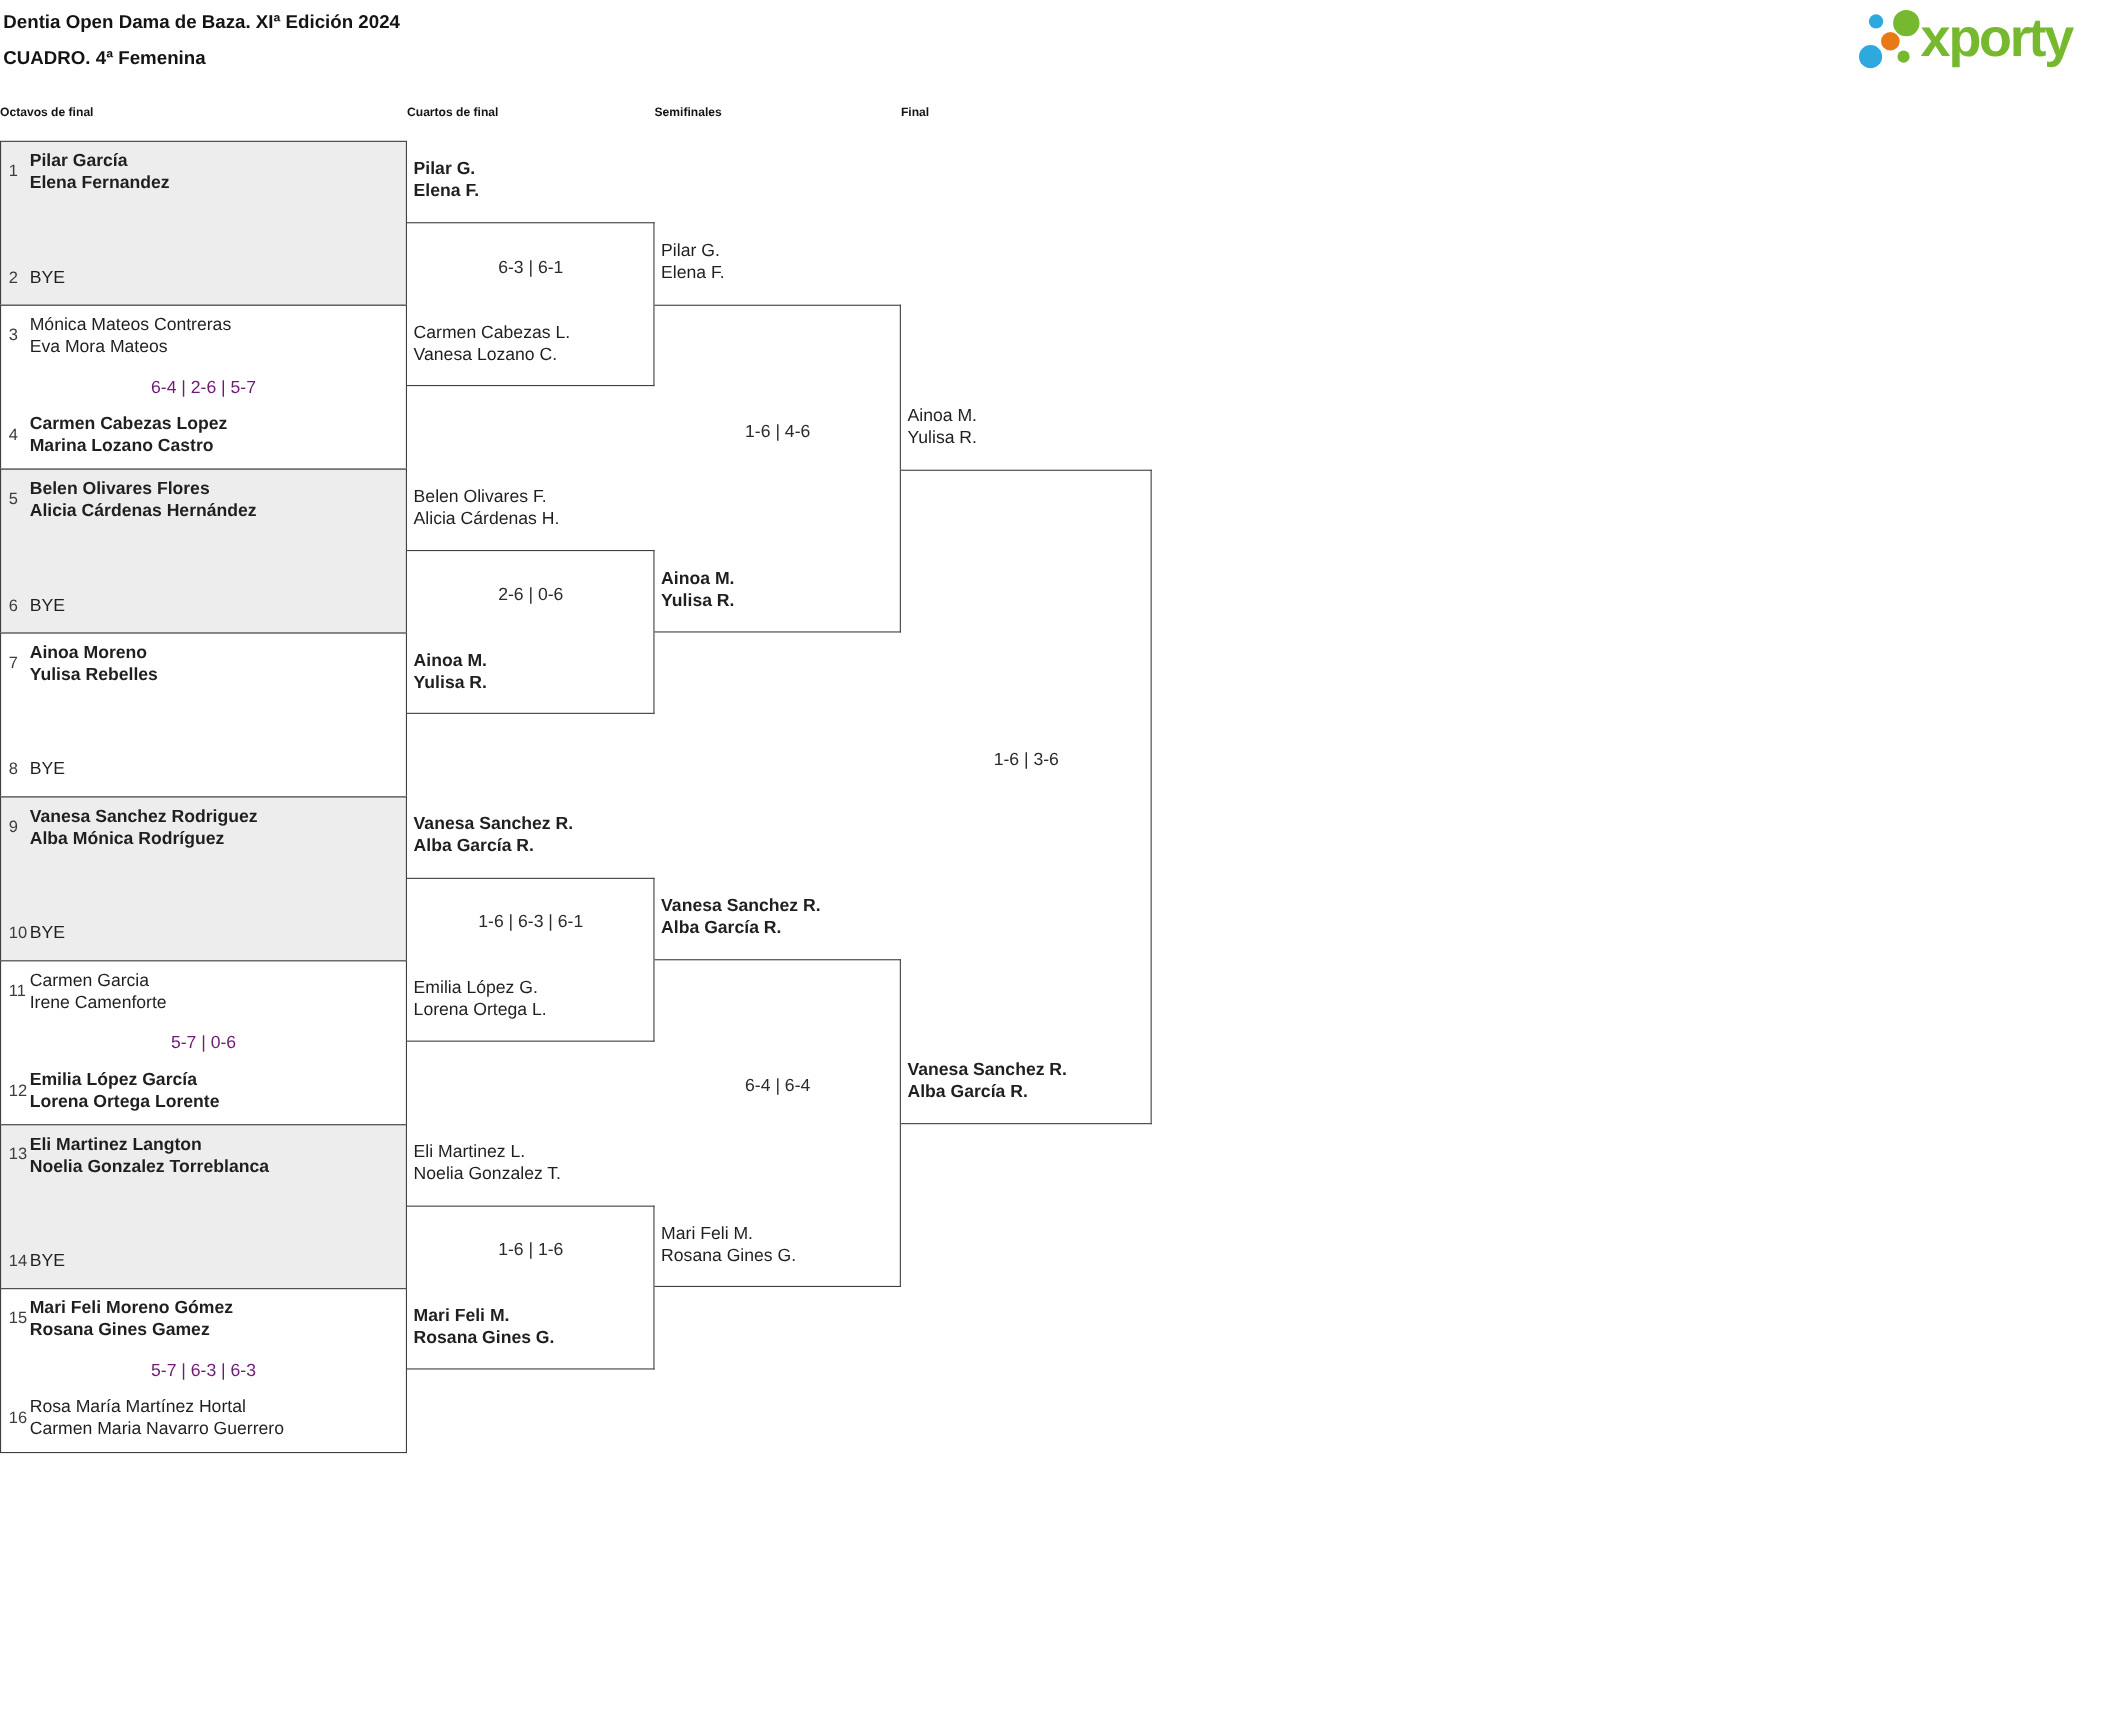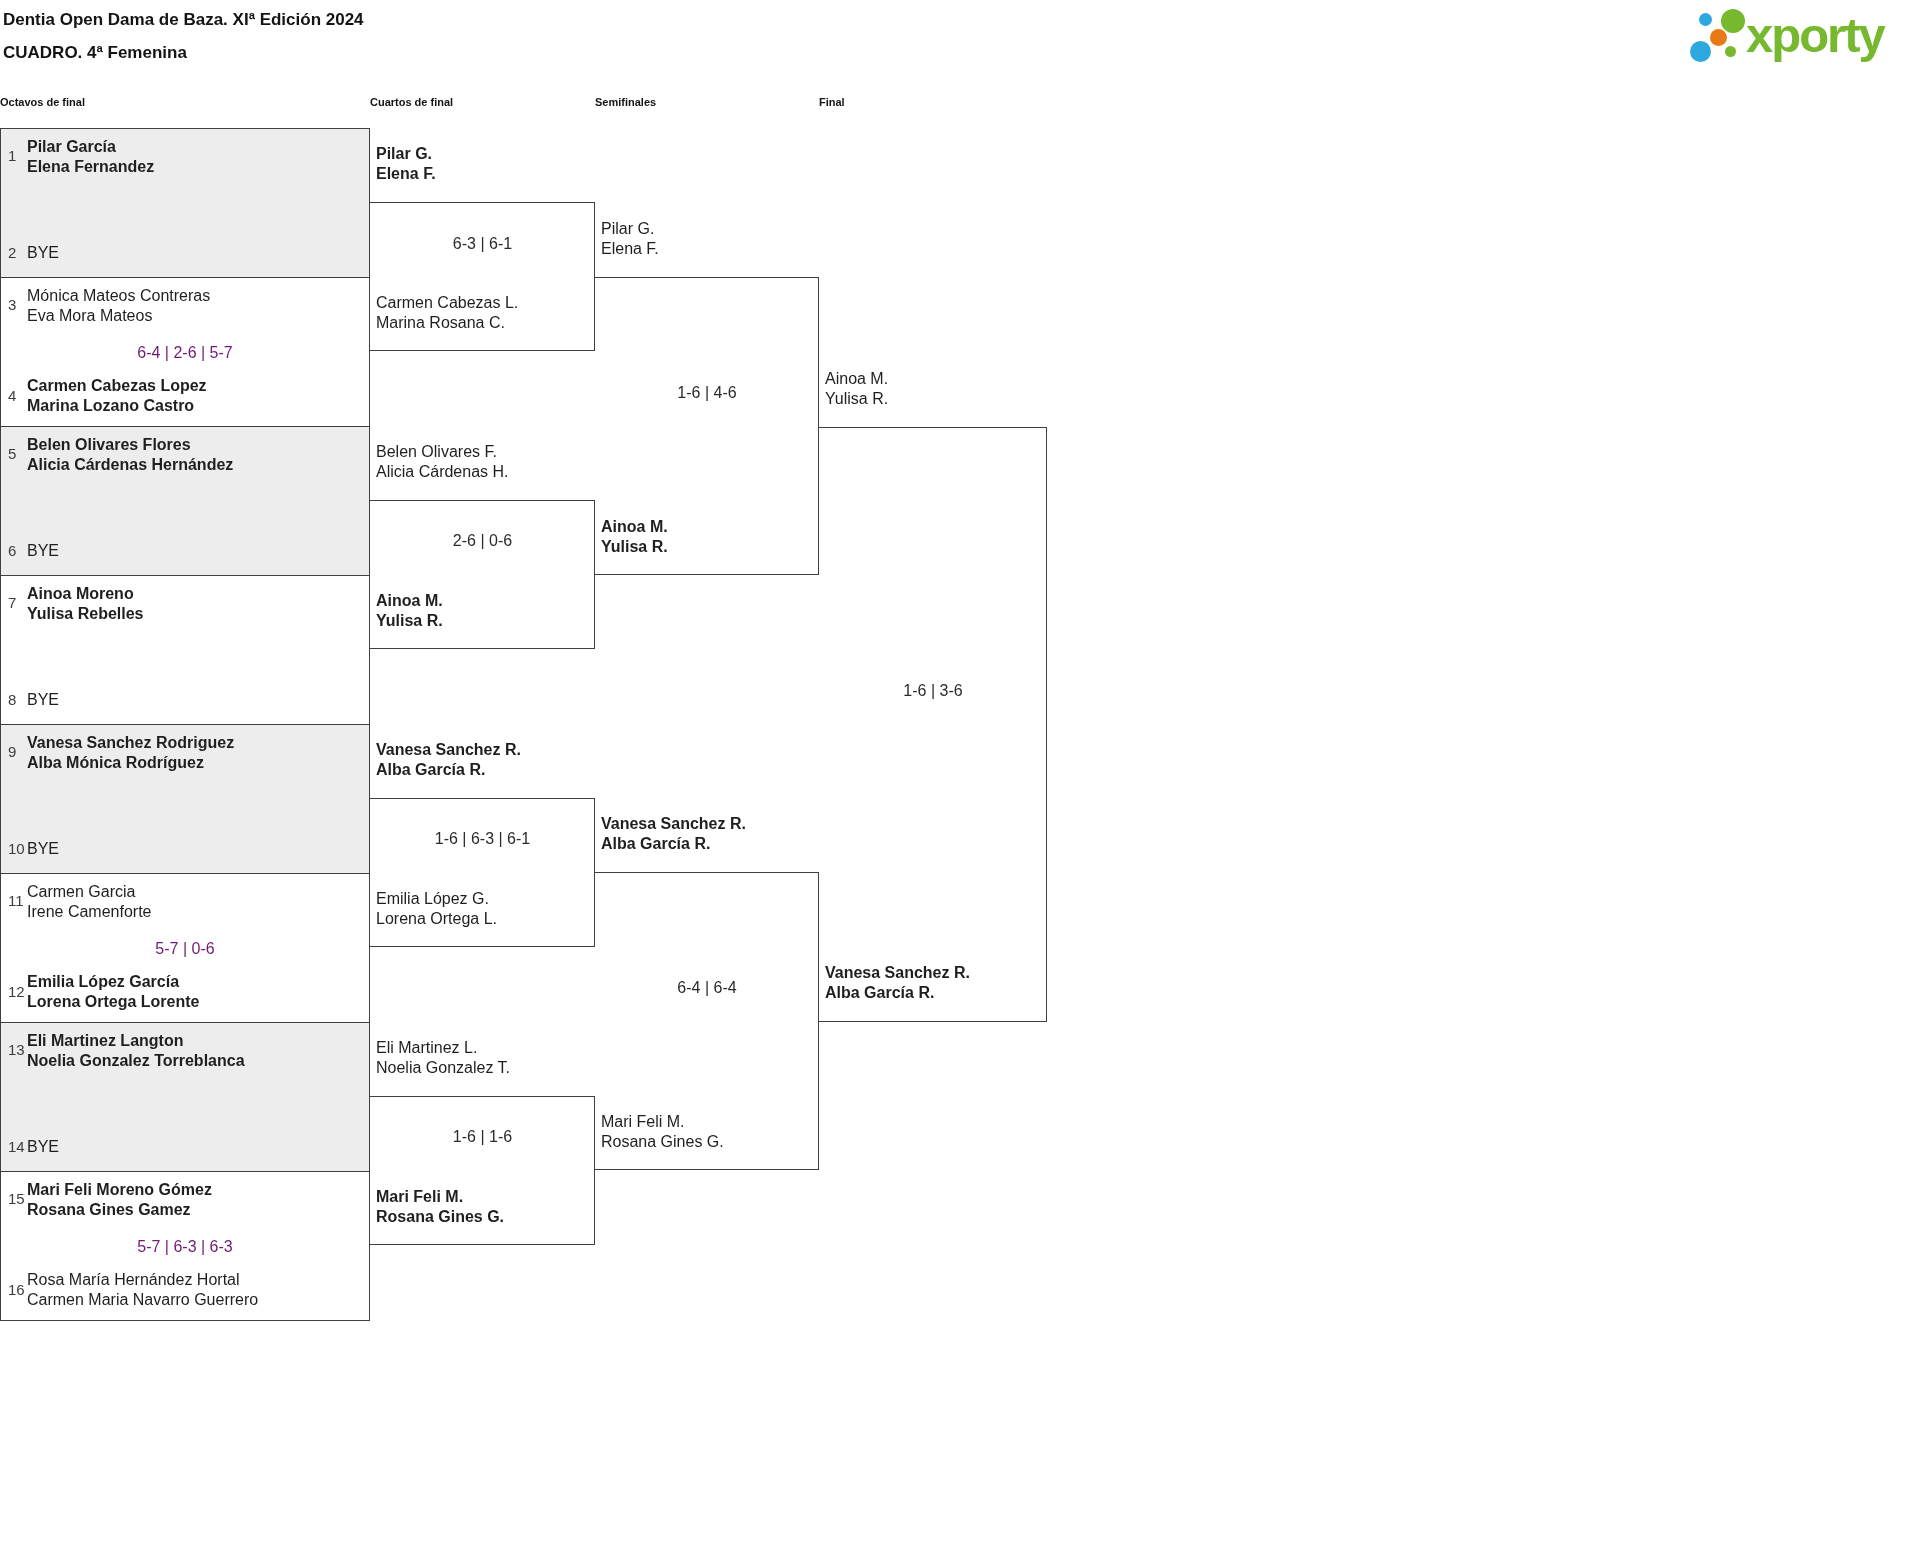--- a/index.html
+++ b/index.html
@@ -136,38 +136,38 @@
 
   <div class="obox" style="top:1171px;">
     <span class="seed stop">15</span>
     <div class="ename etop bold">
       <div>Mari Feli Moreno Gómez</div>
       <div>Rosana Gines Gamez</div>
     </div>
     <div class="oscore">5-7 | 6-3 | 6-3</div>
     <span class="seed sbot">16</span>
     <div class="ename ebot">
-      <div>Rosa María Hernández Hortal</div>
+      <div>Rosa María Martínez Hortal</div>
       <div>Carmen Maria Navarro Guerrero</div>
     </div>
   </div>
 
   <div class="conn" style="left:370px;top:202px;width:225px;height:149px;"></div>
   <div class="conn" style="left:370px;top:500px;width:225px;height:149px;"></div>
   <div class="conn" style="left:370px;top:798px;width:225px;height:149px;"></div>
   <div class="conn" style="left:370px;top:1096px;width:225px;height:149px;"></div>
 
   <div class="team bold" style="left:376px;top:144px;">
     <div>Pilar G.</div>
     <div>Elena F.</div>
   </div>
   <div class="cscore" style="left:370px;top:234px;width:225px;">6-3 | 6-1</div>
   <div class="team" style="left:376px;top:293px;">
     <div>Carmen Cabezas L.</div>
-    <div>Marina Rosana C.</div>
+    <div>Vanesa Lozano C.</div>
   </div>
 
   <div class="team" style="left:376px;top:442px;">
     <div>Belen Olivares F.</div>
     <div>Alicia Cárdenas H.</div>
   </div>
   <div class="cscore" style="left:370px;top:531px;width:225px;">2-6 | 0-6</div>
   <div class="team bold" style="left:376px;top:591px;">
     <div>Ainoa M.</div>
     <div>Yulisa R.</div>

